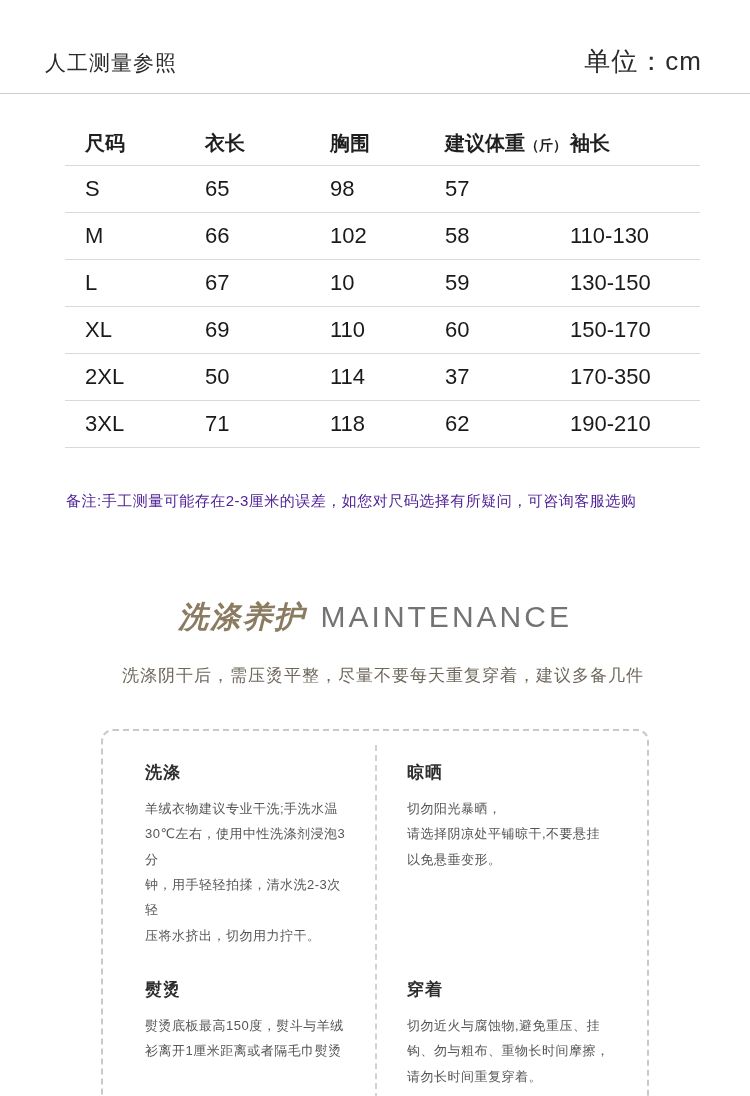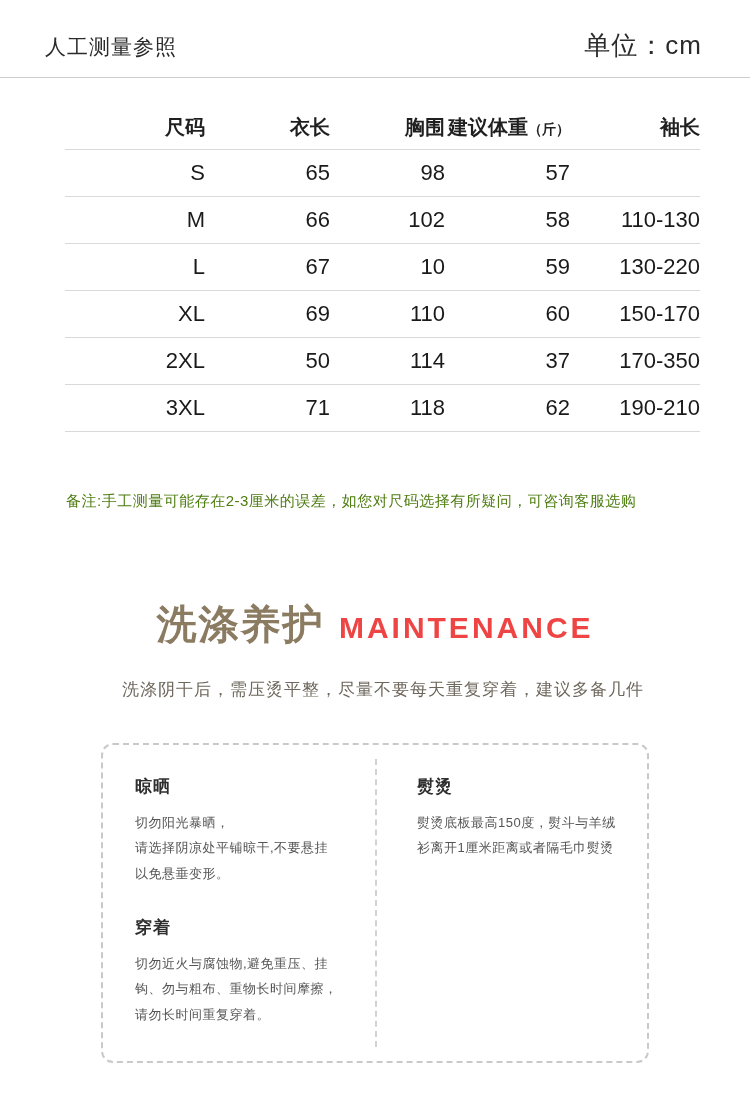--- a/index.html
+++ b/index.html
@@ -9,48 +9,48 @@
     font-family: "Liberation Sans", "DejaVu Sans", sans-serif;
     color: #333333;
   }
   .page { width: 750px; height: 1096px; position: relative; overflow: hidden; background: #fff; }
 
   
   .header {
     display: flex;
     justify-content: space-between;
     align-items: baseline;
-    padding: 28px 48px 14px 45px;
+    padding: 44px 48px 14px 45px;
   }
   .header-title { font-size: 21px; font-weight: 500; color: #2b2b2b; letter-spacing: 1px; }
   .header-unit  { font-size: 26px; color: #2b2b2b; letter-spacing: 1px; }
   .header-rule { border: none; border-top: 1px solid #cccccc; width: 100%; height: 0; }
 
   
-  .size-table { margin: 28px 50px 0 65px; width: 635px; text-align: right; }
+  .size-table { margin: 28px 50px 0 65px; width: 635px; }
   .t-row {
     display: grid;
     grid-template-columns: 120px 125px 115px 125px 1fr;
     align-items: center;
     padding-left: 20px;
     border-bottom: 1px solid #d9d9d9;
     height: 47px;
   }
   .t-row.head { height: 44px; }
   .t-row.head .t-cell { font-size: 20px; font-weight: 700; color: #1f1f1f; }
   .t-cell { font-size: 22px; color: #1a1a1a; }
   .col-suffix { font-size: 14px; font-weight: 700; color: #1f1f1f; }
 
   
-  .note { margin: 60px 0 0 66px; font-size: 15px; color: #4d7c0f; letter-spacing: 0.5px; }
+  .note { margin: 44px 0 0 66px; font-size: 15px; color: #4c1d95; letter-spacing: 0.5px; }
 
   
   .maint-title { margin-top: 86px; text-align: center; }
-  .maint-title .cn { font-size: 40px; font-weight: 700; color: #8a7b61; letter-spacing: 2px; }
-  .maint-title .en { font-size: 30px; font-weight: 700; color: #ef4444; letter-spacing: 3px; margin-left: 10px; }
+  .maint-title .cn { font-size: 30px; font-weight: 700; color: #8a7b61; letter-spacing: 2px; font-style: italic; }
+  .maint-title .en { font-size: 30px; font-weight: 400; color: #737373; letter-spacing: 3px; margin-left: 10px; }
   .maint-sub {
     margin-top: 26px;
     text-align: center;
     font-size: 17px;
     color: #6e675c;
     letter-spacing: 1px;
     padding-left: 16px;
   }
 
   
@@ -117,21 +117,21 @@
       <div class="t-cell">66</div>
       <div class="t-cell">102</div>
       <div class="t-cell">58</div>
       <div class="t-cell">110-130</div>
     </div>
     <div class="t-row">
       <div class="t-cell">L</div>
       <div class="t-cell">67</div>
       <div class="t-cell">10</div>
       <div class="t-cell">59</div>
-      <div class="t-cell">130-220</div>
+      <div class="t-cell">130-150</div>
     </div>
     <div class="t-row">
       <div class="t-cell">XL</div>
       <div class="t-cell">69</div>
       <div class="t-cell">110</div>
       <div class="t-cell">60</div>
       <div class="t-cell">150-170</div>
     </div>
     <div class="t-row">
       <div class="t-cell">2XL</div>
@@ -153,20 +153,27 @@
 
   <div class="maint-title">
     <span class="cn">洗涤养护</span>
     <span class="en">MAINTENANCE</span>
   </div>
   <div class="maint-sub">洗涤阴干后，需压烫平整，尽量不要每天重复穿着，建议多备几件</div>
 
   <div class="care-box">
     <div class="care-divider-v"></div>
 
+    <div class="care-card">
+      <div class="card-title">洗涤</div>
+      <div class="card-text">羊绒衣物建议专业干洗;手洗水温
+30℃左右，使用中性洗涤剂浸泡3分
+钟，用手轻轻拍揉，清水洗2-3次轻
+压将水挤出，切勿用力拧干。</div>
+    </div>
 
     <div class="care-card right">
       <div class="card-title">晾晒</div>
       <div class="card-text">切勿阳光暴晒，
 请选择阴凉处平铺晾干,不要悬挂
 以免悬垂变形。</div>
     </div>
 
     <div class="care-card">
       <div class="card-title">熨烫</div>

